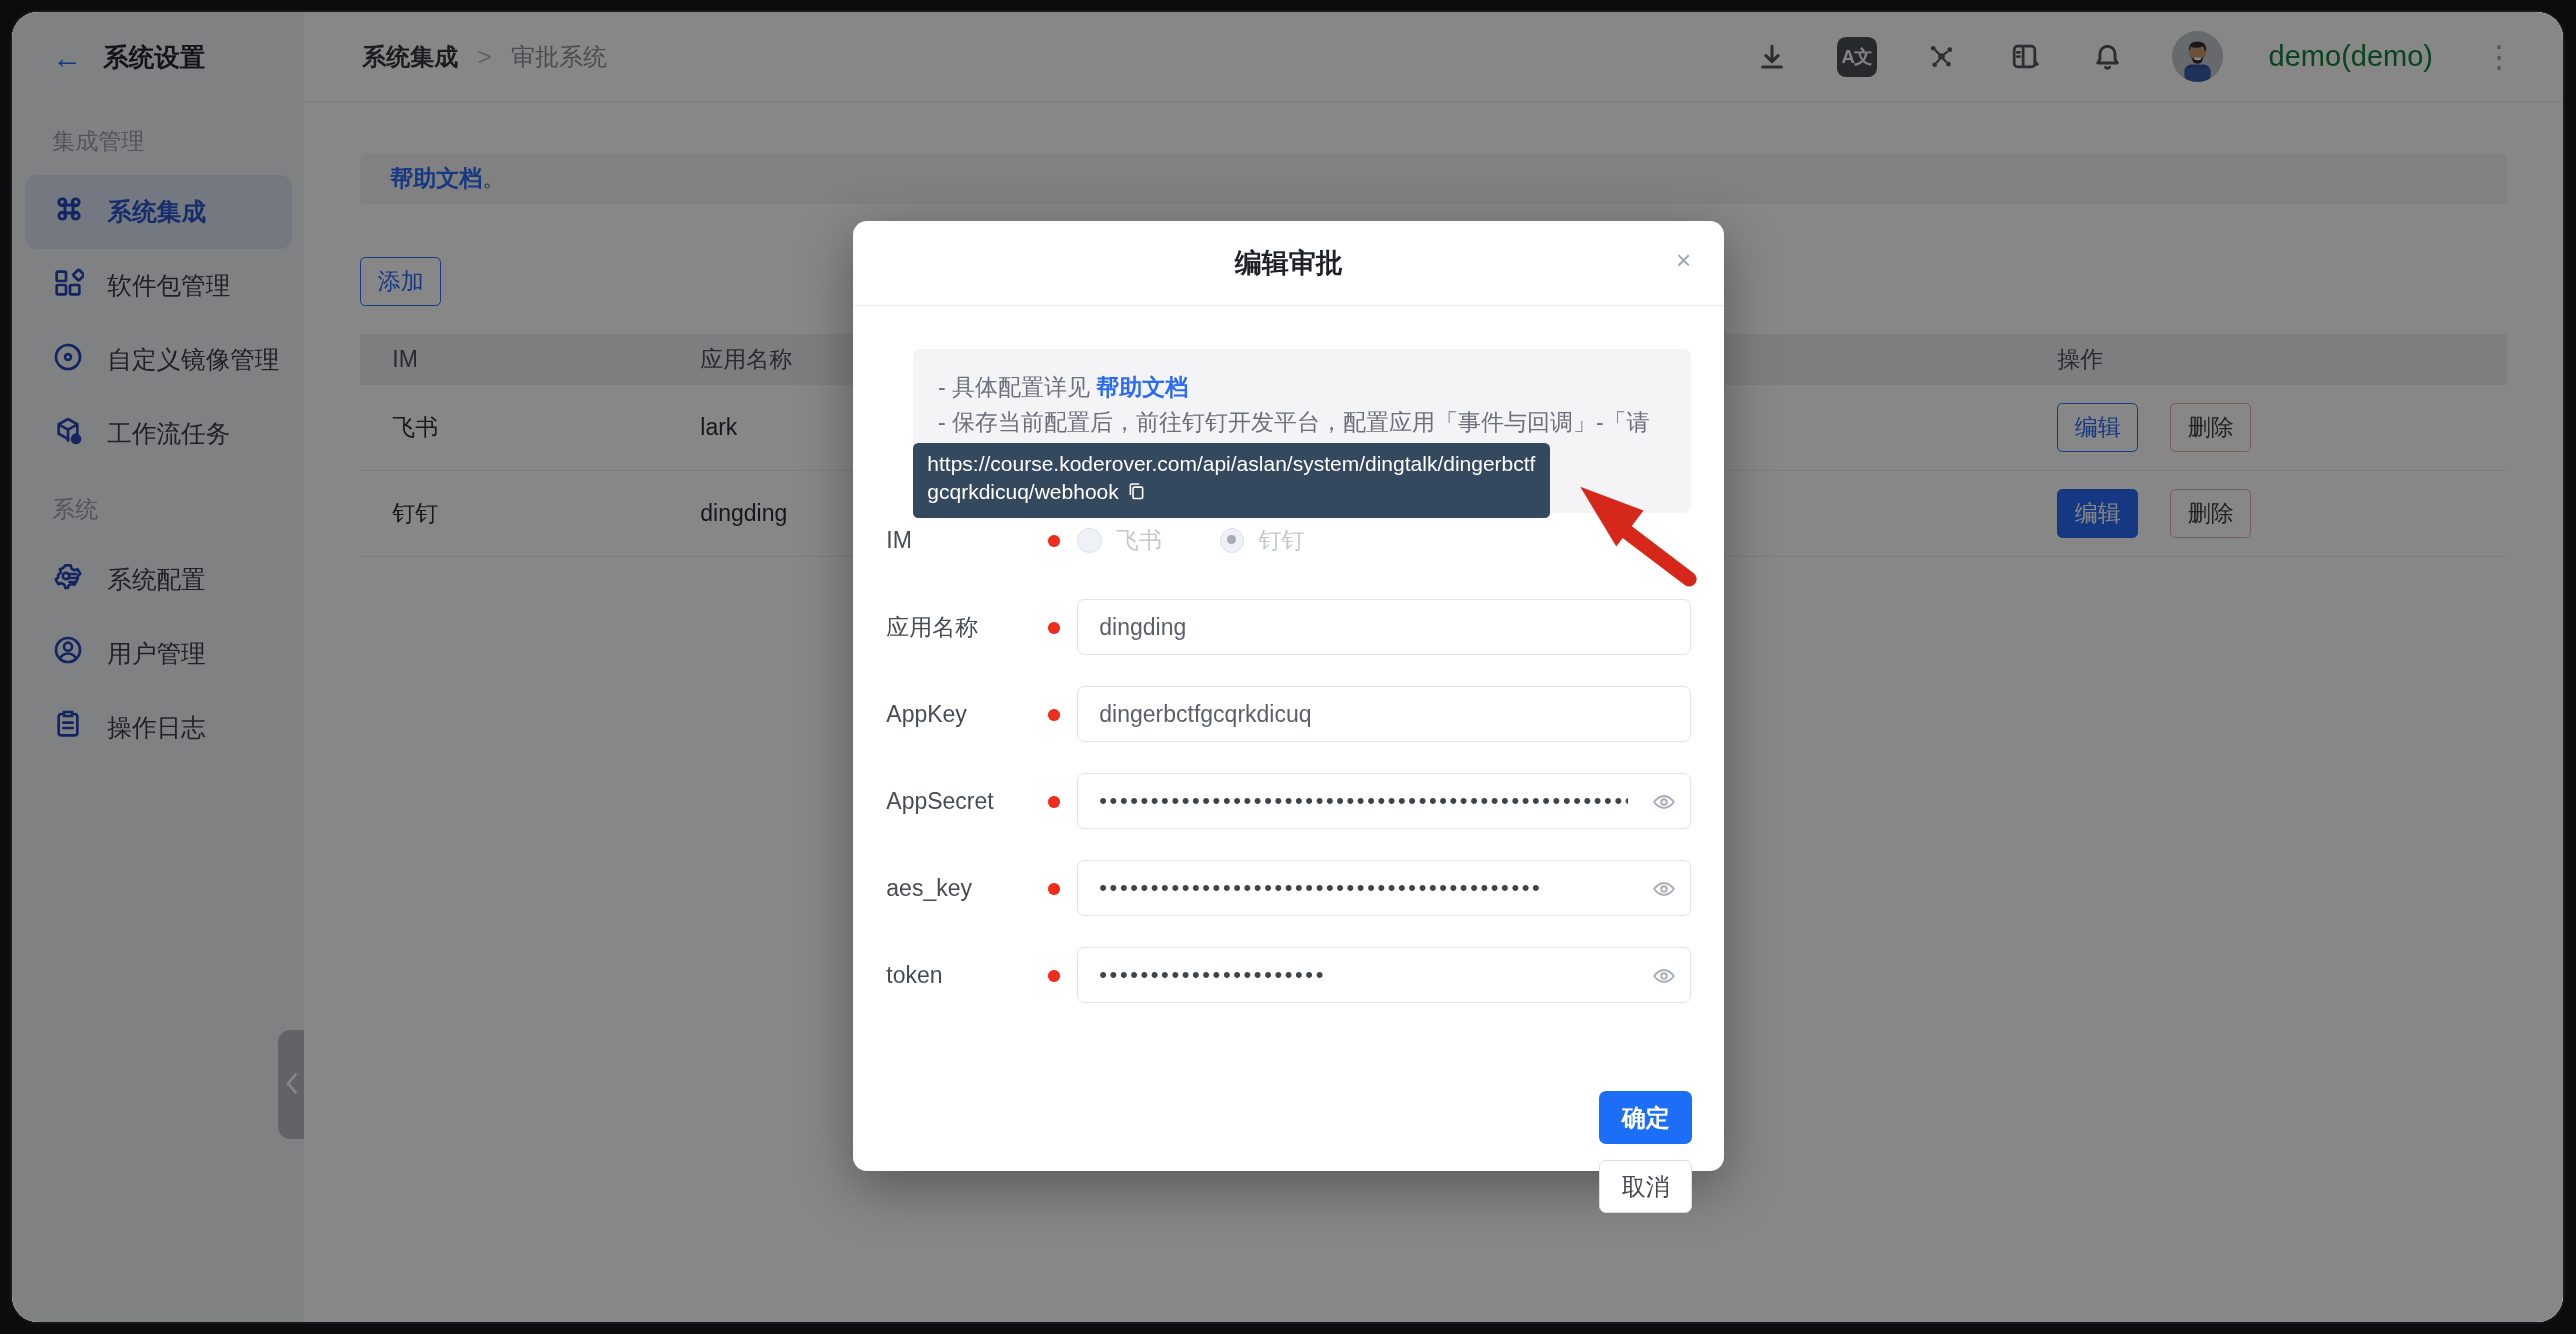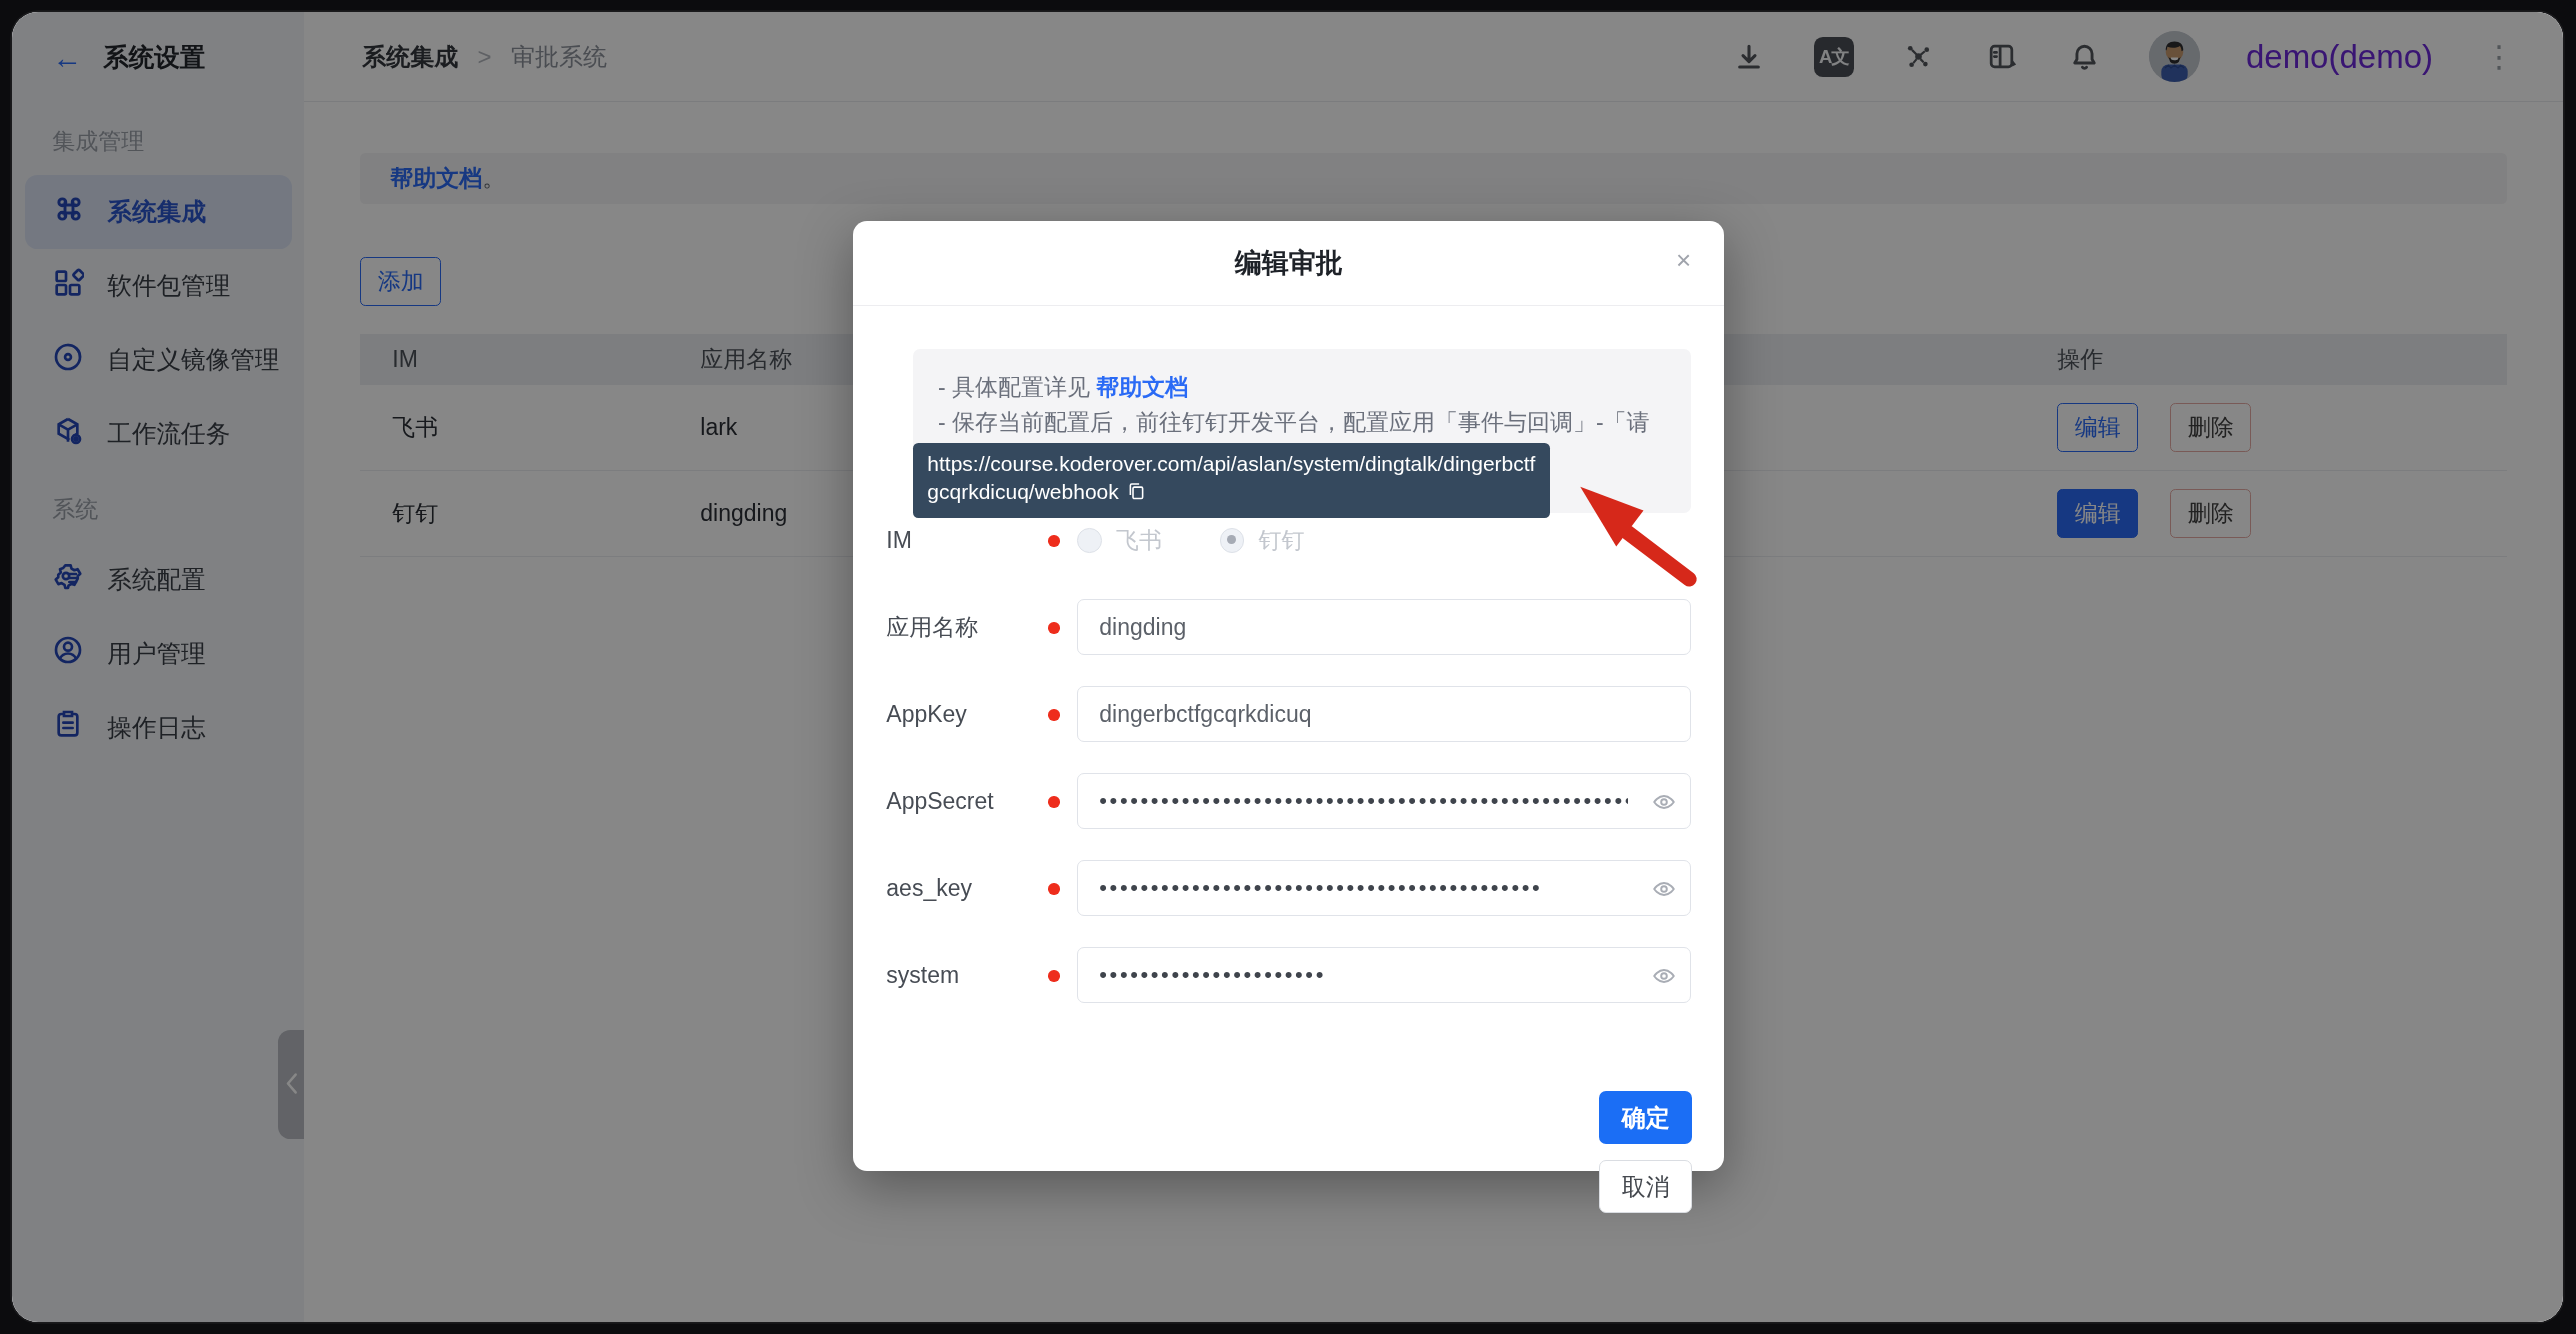--- a/index.html
+++ b/index.html
@@ -25,21 +25,21 @@
           display:flex;align-items:center;justify-content:space-between;padding:0 49px 0 58px;box-sizing:border-box;z-index:1;}
   .breadcrumb{display:flex;align-items:center;gap:19.3px;font-size:24px;}
   .crumb-a{color:#33373e;font-weight:600;cursor:pointer;}
   .crumb-sep{color:#b3b7be;}
   .crumb-b{color:#8d929b;}
   .topbar-right{display:flex;align-items:center;gap:46px;}
   .tb-icon{width:37px;height:37px;display:flex;align-items:center;justify-content:center;cursor:pointer;}
   .translate-chip{width:40px;height:40px;background:#4b4f56;border-radius:8.8px;color:#f4f5f7;display:flex;align-items:center;justify-content:center;
                   font-size:18.5px;font-weight:700;letter-spacing:-0.9px;cursor:pointer;}
   .avatar{width:51px;height:51px;border-radius:50%;background:#c9cdd4;overflow:hidden;position:relative;cursor:pointer;}
-  .user-name{font-size:33px;color:#6d28d9;cursor:pointer;text-align:right;}
+  .user-name{font-size:29px;color:#15803d;cursor:pointer;text-align:right;}
   .kebab{font-size:30px;color:#9aa0a8;cursor:pointer;padding-left:5.3px;}
 
   
   .content{position:absolute;left:292px;right:0;top:90px;bottom:0;background:#fff;z-index:1;}
   .banner{position:absolute;left:56px;right:56px;top:51px;height:51px;background:#f4f4f6;border-radius:5.3px;
           display:flex;align-items:center;padding-left:30px;font-size:23px;color:#61666f;}
   .banner a{color:#2a6af5;font-weight:700;text-decoration:none;cursor:pointer;}
   .add-btn{position:absolute;left:56px;top:155px;min-width:81px;height:49px;border:1.8px solid #2a6af5;border-radius:5.3px;
            background:#fff;color:#2a6af5;font-size:23px;display:flex;align-items:center;justify-content:center;
            padding:0 16px;box-sizing:border-box;cursor:pointer;}
@@ -346,21 +346,21 @@
       <span class="f-label">aes_key</span>
       <span class="req-dot"></span>
       <input class="f-input masked" value="•••••••••••••••••••••••••••••••••••••••••••" style="">
       <span class="eye"><svg width="26" height="26" viewBox="0 0 24 24" fill="none" stroke="#a9adb5" stroke-width="1.8">
               <path d="M3 12s3.5-5.5 9-5.5S21 12 21 12s-3.5 5.5-9 5.5S3 12 3 12z"></path>
               <circle cx="12" cy="12" r="2.6"></circle>
             </svg></span>
     </div>
 
     <div class="f-row" style="top:726px;">
-      <span class="f-label">system</span>
+      <span class="f-label">token</span>
       <span class="req-dot"></span>
       <input class="f-input masked" value="••••••••••••••••••••••" style="">
       <span class="eye"><svg width="26" height="26" viewBox="0 0 24 24" fill="none" stroke="#a9adb5" stroke-width="1.8">
               <path d="M3 12s3.5-5.5 9-5.5S21 12 21 12s-3.5 5.5-9 5.5S3 12 3 12z"></path>
               <circle cx="12" cy="12" r="2.6"></circle>
             </svg></span>
     </div>
 
     <div class="modal-footer">
       <button class="ok-btn">确定</button>

